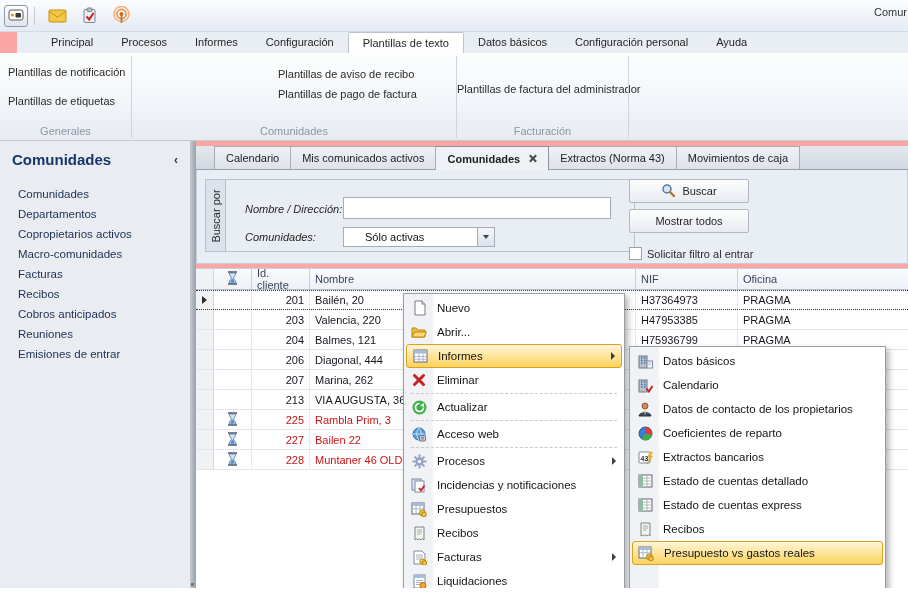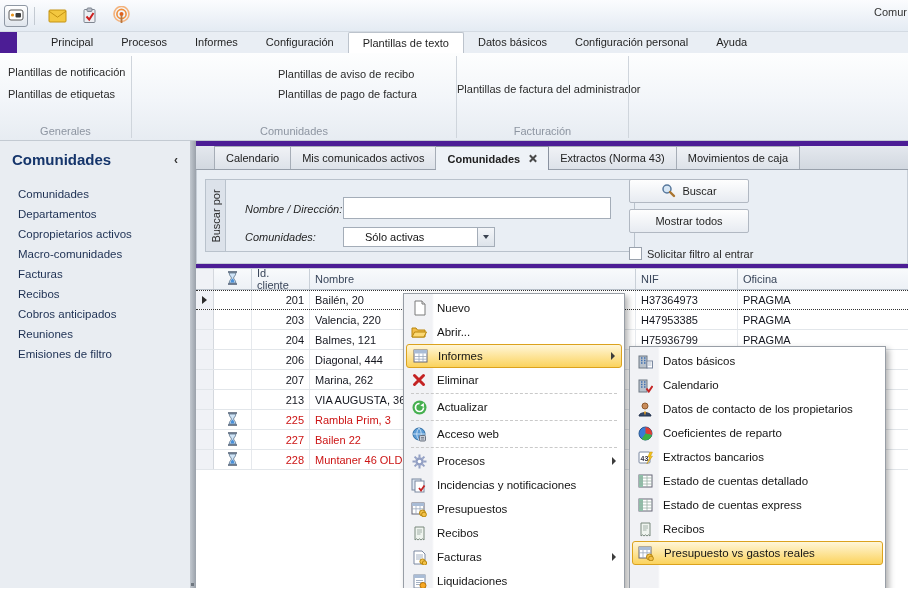--- a/index.html
+++ b/index.html
@@ -1,18 +1,18 @@
 <!DOCTYPE html>
 <html><head>
 <meta charset="utf-8">
 <style>
   * { margin:0; padding:0; box-sizing:border-box; }
   html,body { width:908px; height:612px; overflow:hidden; }
   body { font-family:"Liberation Sans", sans-serif; font-size:11px; color:#222; }
-  .app { position:relative; width:908px; height:588px; background:#4c1d95; overflow:hidden; }
+  .app { position:relative; width:908px; height:588px; background:#fca5a5; overflow:hidden; }
 
   
   .topbar { position:absolute; left:0; top:0; width:908px; height:32px;
     background:linear-gradient(#fbfcfe,#e4ebf3); border-bottom:1px solid #d3dae2;
     display:flex; align-items:center; padding-left:4px; }
   .appbtn { width:24px; height:22px; background:linear-gradient(#fff,#dfe5ec); border:1px solid #8f98a4;
     border-radius:3px; display:flex; align-items:center; justify-content:center; }
   .tsep { width:1px; height:18px; background:#c3cad2; margin:0 6px; }
   .tico { width:22px; height:22px; margin:0 5px; display:flex; align-items:center; justify-content:center; }
   .cornertext { position:absolute; right:1px; top:6px; color:#333; }
@@ -151,21 +151,21 @@
     <div class="rtab">Configuración</div>
     <div class="rtab active">Plantillas de texto</div>
     <div class="rtab">Datos básicos</div>
     <div class="rtab">Configuración personal</div>
     <div class="rtab">Ayuda</div>
   </div>
 
   <div class="ribbonbody">
     <div class="rgroup" style="left:0;width:131px;">
       <div class="ritem" style="margin:13px 0 0 8px;">Plantillas de notificación</div>
-      <div class="ritem" style="margin:10px 0 0 8px;">Plantillas de etiquetas</div>
+      <div class="ritem" style="margin:17px 0 0 8px;">Plantillas de etiquetas</div>
       <div class="rglabel">Generales</div>
     </div>
     <div class="rdiv" style="left:131px;"></div>
     <div class="rgroup" style="left:132px;width:324px;">
       <div style="position:absolute;left:146px;top:15px;">
         <div class="ritem">Plantillas de aviso de recibo</div>
         <div class="ritem" style="margin-top:8px;">Plantillas de pago de factura</div>
       </div>
       <div class="rglabel">Comunidades</div>
     </div>
@@ -182,21 +182,21 @@
     <div class="sbcollapse">‹</div>
     <div class="sbitems">
       <div class="sbitem">Comunidades</div>
       <div class="sbitem">Departamentos</div>
       <div class="sbitem">Copropietarios activos</div>
       <div class="sbitem">Macro-comunidades</div>
       <div class="sbitem">Facturas</div>
       <div class="sbitem">Recibos</div>
       <div class="sbitem">Cobros anticipados</div>
       <div class="sbitem">Reuniones</div>
-      <div class="sbitem">Emisiones de filtro</div>
+      <div class="sbitem">Emisiones de entrar</div>
     </div>
   </div>
   <div class="splitter">
     <div class="grip">
         <div></div>
         <div></div>
         <div></div>
         <div></div>
       </div>
   </div>

